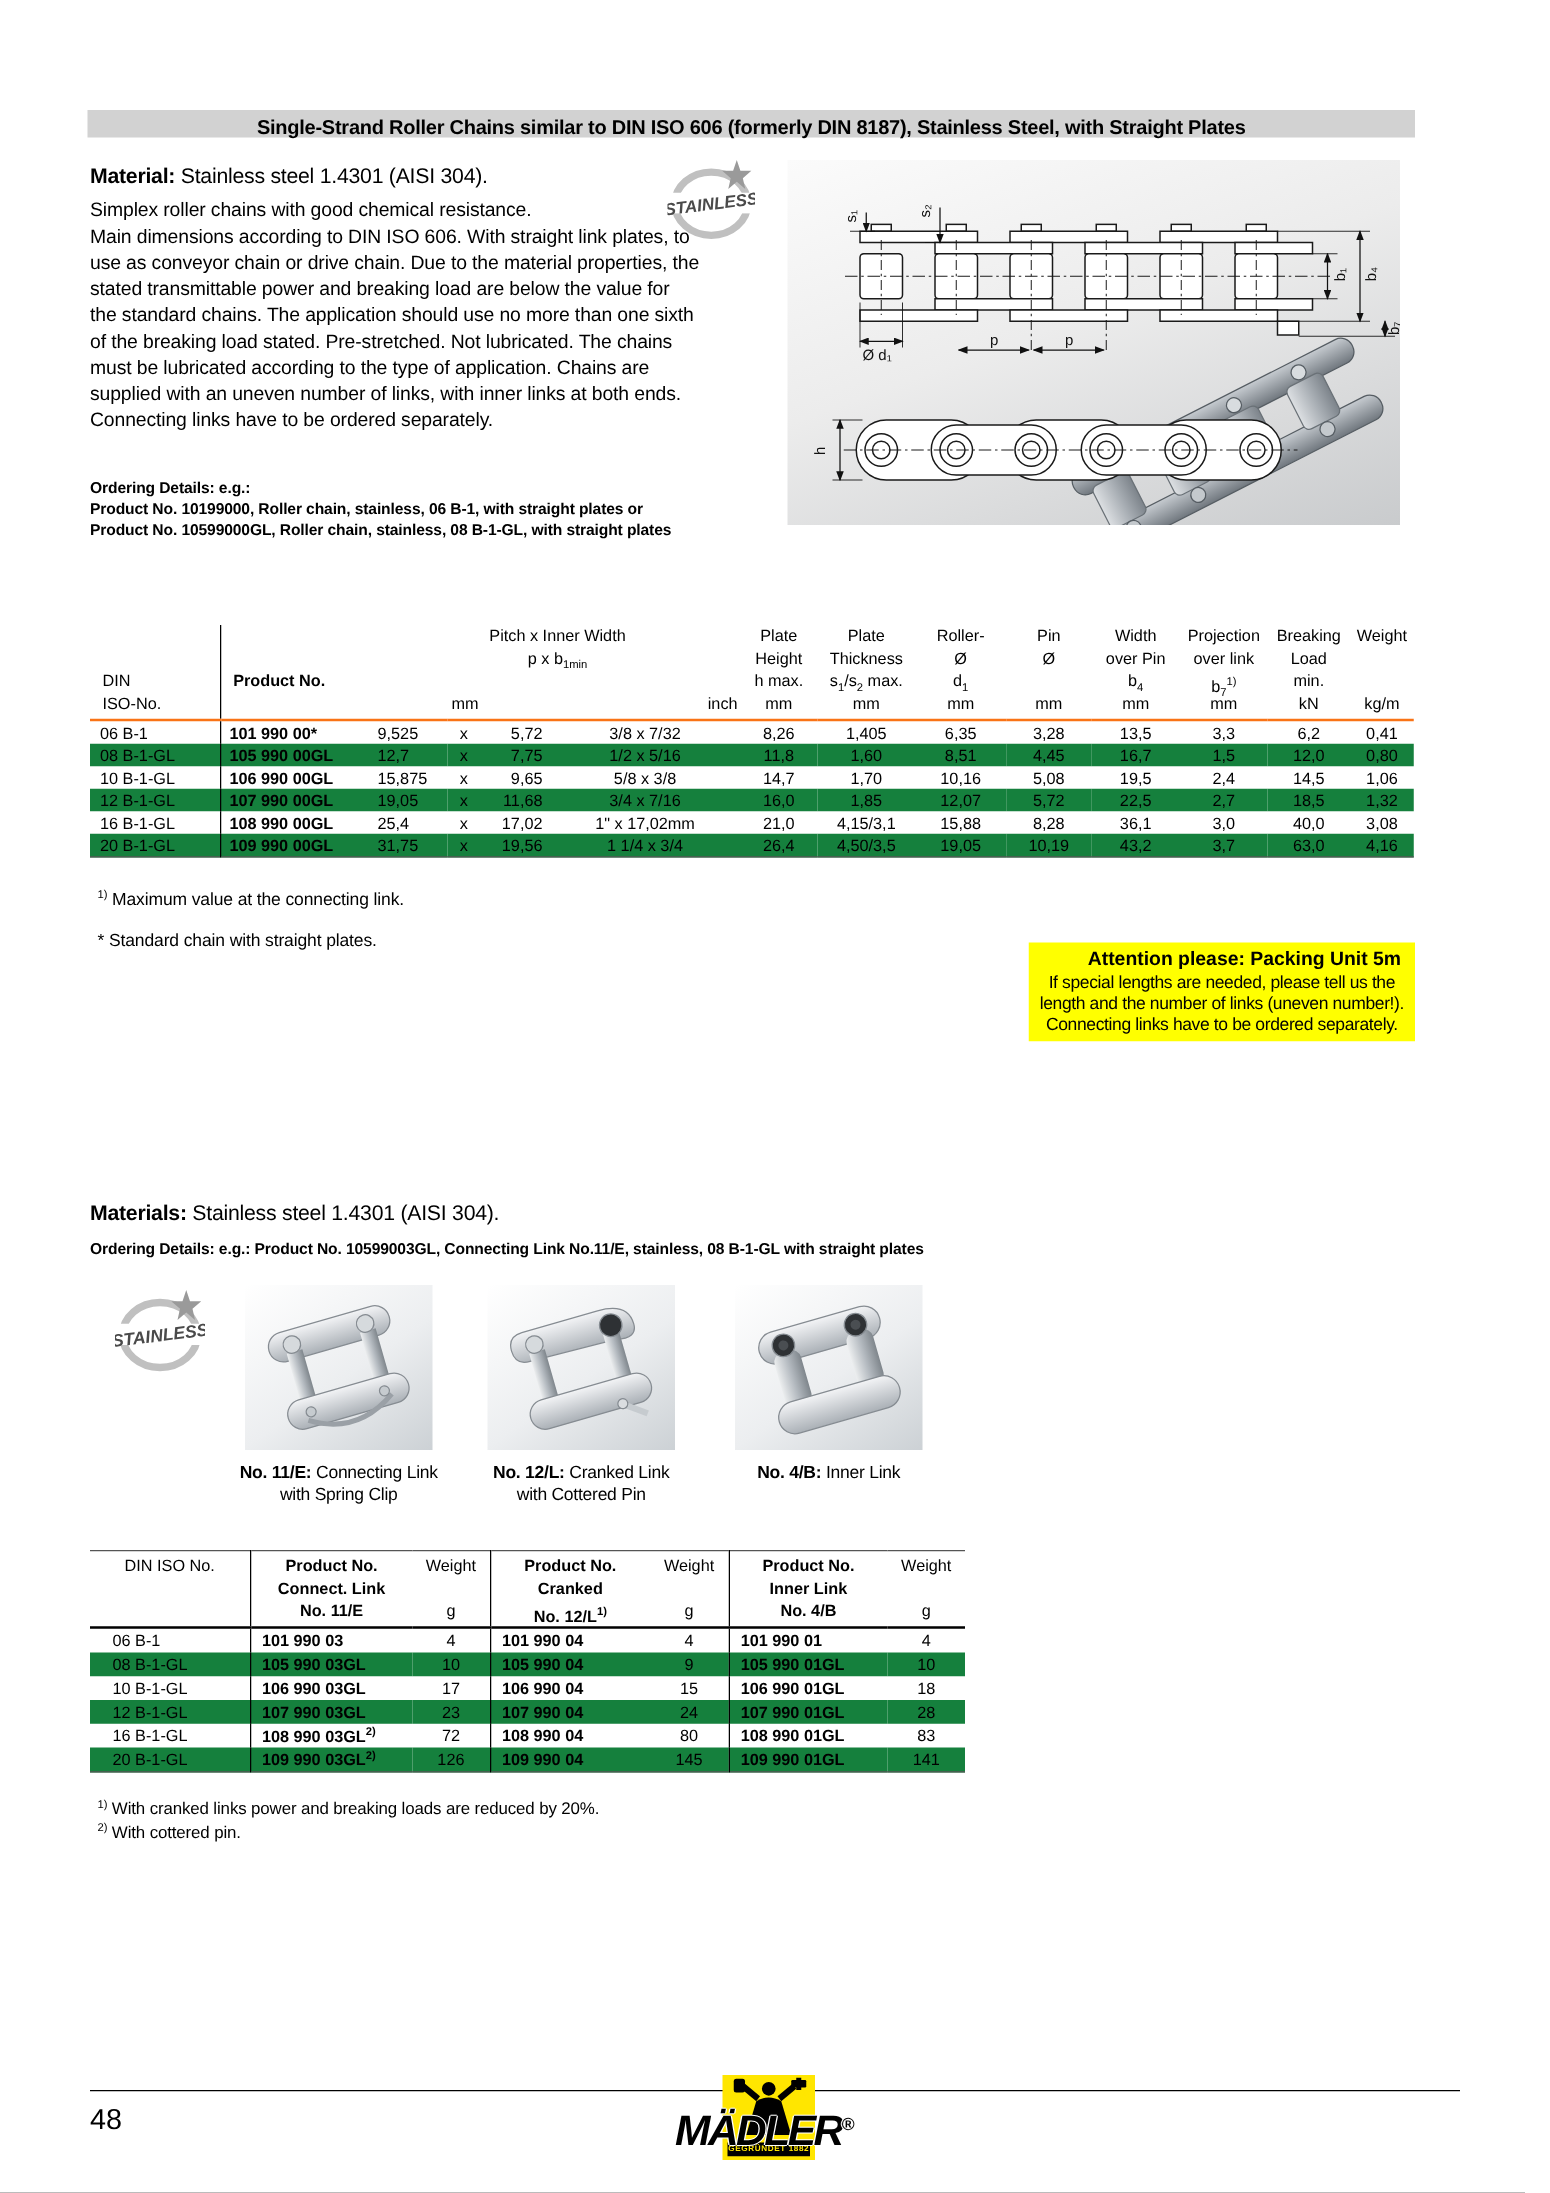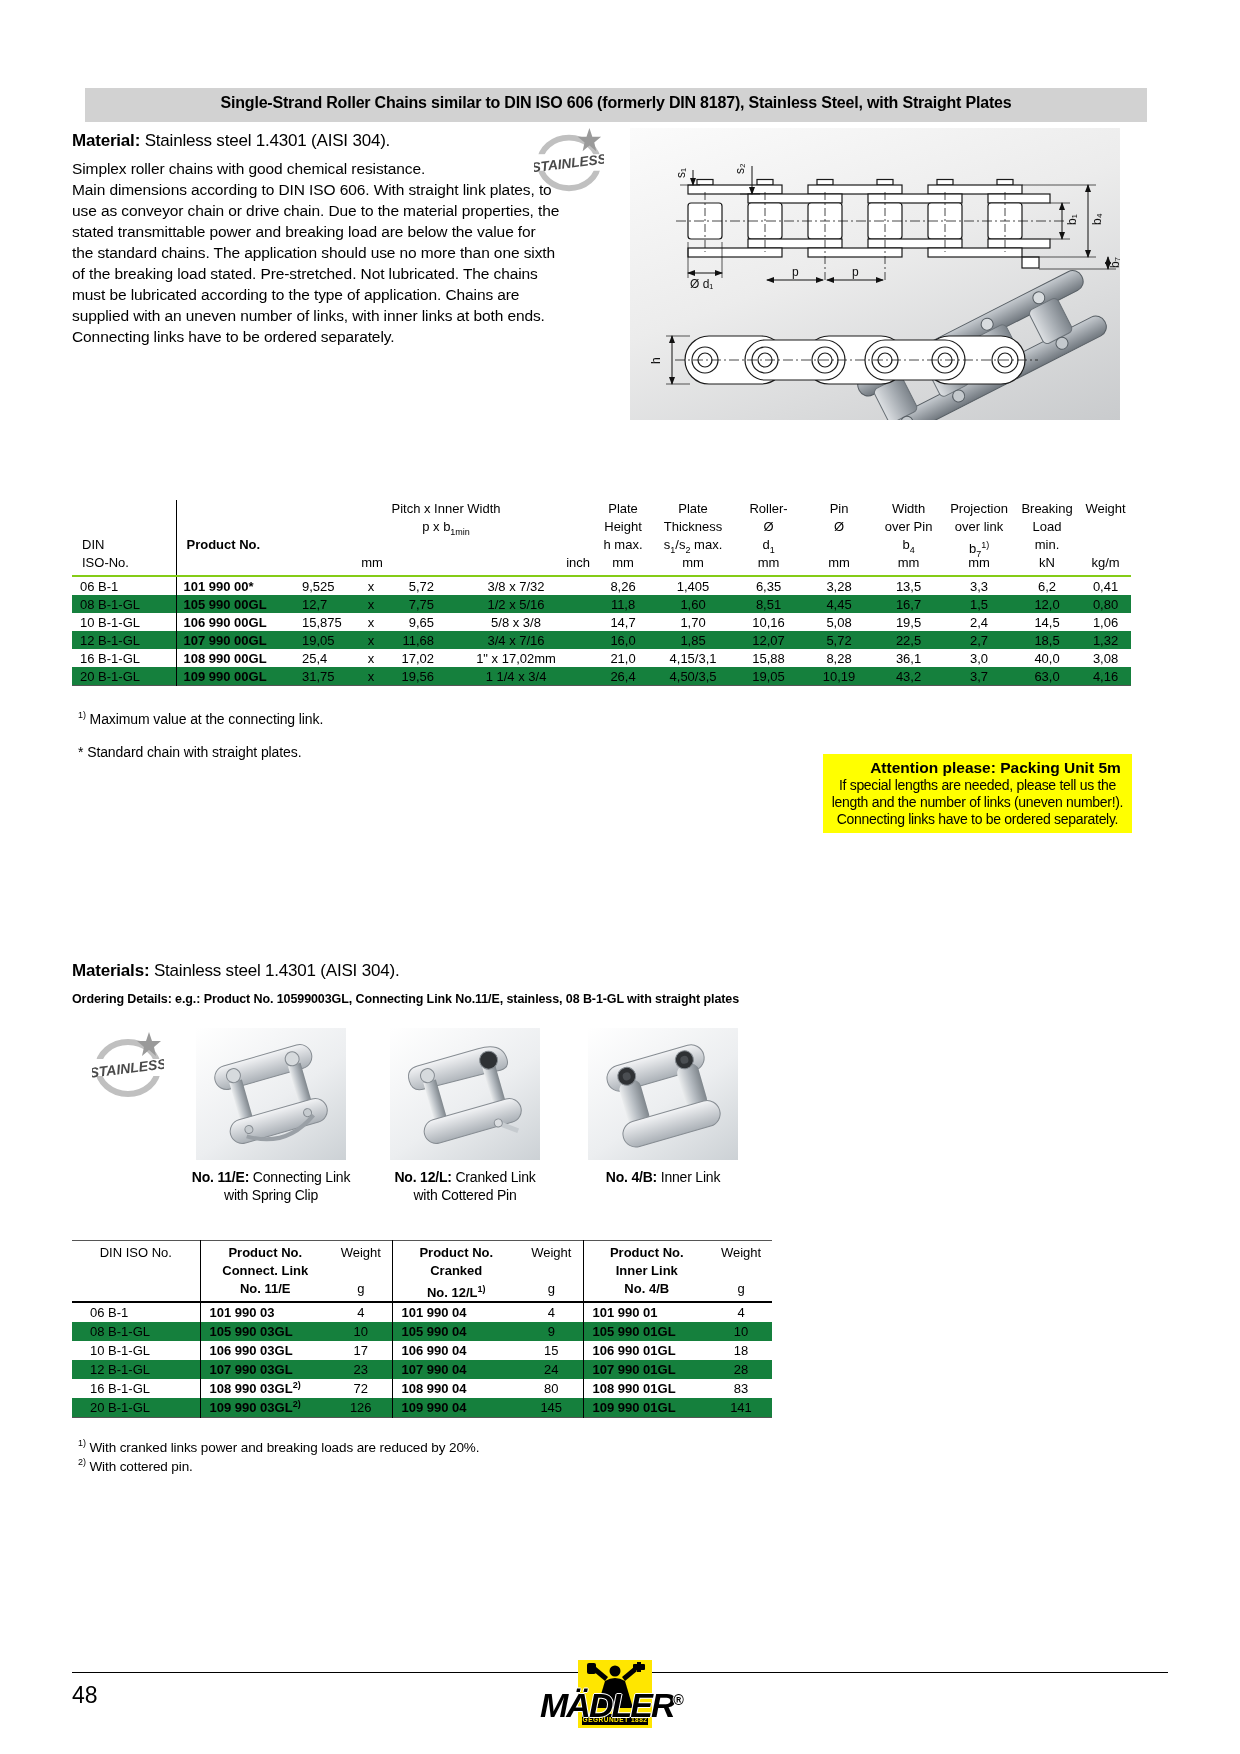--- a/index.html
+++ b/index.html
@@ -1,33 +1,33 @@
 <!DOCTYPE html>
 <html><head>
 <meta charset="utf-8">
 <style>
   html,body{margin:0;padding:0;background:#888;}
   .page{position:relative;width:1240px;height:1754px;background:#fff;margin:0 auto;
         font-family:"Liberation Sans","DejaVu Sans",sans-serif;color:#000;overflow:hidden;}
   .abs{position:absolute;}
   
-  .bar{left:70px;width:1062px;height:34px;background:#d2d2d2;
-       font-weight:bold;font-size:16px;line-height:29px;text-align:center;letter-spacing:-0.2px;margin-left:15px;}
+  .bar{left:70px;width:1062px;height:22px;background:#d2d2d2;
+       font-weight:bold;font-size:16px;line-height:29px;text-align:center;letter-spacing:-0.2px;}
   
   .material{left:72px;font-size:17px;letter-spacing:-0.2px;}
   .material .b{font-weight:bold;}
   .desc{left:72px;top:158px;width:520px;font-size:15.5px;line-height:21px;white-space:pre-line;letter-spacing:-0.1px;}
   .ordering{left:72px;font-size:12.5px;font-weight:bold;line-height:17px;letter-spacing:-0.1px;}
   
   .panel{left:630px;top:128px;width:490px;height:292px;
          background:linear-gradient(160deg,#fbfbfb 0%,#ececec 45%,#c9cbcd 100%);}
   
   table{border-collapse:collapse;table-layout:fixed;}
   .t1{width:1059px;font-size:13px;}
-  .t1 thead th{vertical-align:bottom;font-weight:normal;padding:0 2px 3px 2px;border-bottom:2px solid #84cc16;}
+  .t1 thead th{vertical-align:bottom;font-weight:normal;padding:0 2px 3px 2px;border-bottom:2px solid #f97316;}
   .hline{height:18px;line-height:18px;text-align:center;white-space:nowrap;}
   .hline.l{text-align:left;padding-left:8px;}
   .units{display:flex;}
   .umm{width:140px;text-align:center;}
   .uinch{flex:1;text-align:right;}
   .t1 tbody td{height:18px;padding:0 2px;text-align:center;white-space:nowrap;}
   .t1 tbody tr.hl, .t2 tbody tr.hl{background:#15803d;}
   .t1 .c-din{text-align:left;padding-left:8px;}
   .t1 .c-product{text-align:left;padding-left:7px;font-weight:bold;}
   th.vr, td.vr{border-left:1px solid #000;}
@@ -80,20 +80,25 @@
   <div class="abs desc">Simplex roller chains with good chemical resistance.
 Main dimensions according to DIN ISO 606. With straight link plates, to
 use as conveyor chain or drive chain. Due to the material properties, the
 stated transmittable power and breaking load are below the value for
 the standard chains. The application should use no more than one sixth
 of the breaking load stated. Pre-stretched. Not lubricated. The chains
 must be lubricated according to the type of application. Chains are
 supplied with an uneven number of links, with inner links at both ends.
 Connecting links have to be ordered separately.</div>
 
+  <div class="abs ordering" style="top:382px;">
+    <div>Ordering Details: e.g.:</div>
+    <div>Product No. 10199000, Roller chain, stainless, 06 B-1, with straight plates or</div>
+    <div>Product No. 10599000GL, Roller chain, stainless, 08 B-1-GL, with straight plates</div>
+  </div>
 
   <div class="abs" style="left:534px;top:126px;width:70px;height:70px;">
     <svg width="70" height="70" viewBox="0 0 72 72">
       <ellipse cx="36" cy="38" rx="30" ry="26" fill="none" stroke="#c0c0c0" stroke-width="6"></ellipse>
       <polygon points="57,2 60,11 69,11 62,17 64,26 57,20 50,26 52,17 45,11 54,11" fill="#9a9a9a"></polygon>
       <rect x="2" y="29" width="68" height="17" fill="#ffffff"></rect>
       <text x="36" y="43" text-anchor="middle" font-size="14" font-style="italic" font-weight="bold" fill="#4a4a4a" transform="rotate(-7 36 38)">STAINLESS</text>
     </svg>
   </div>
 

